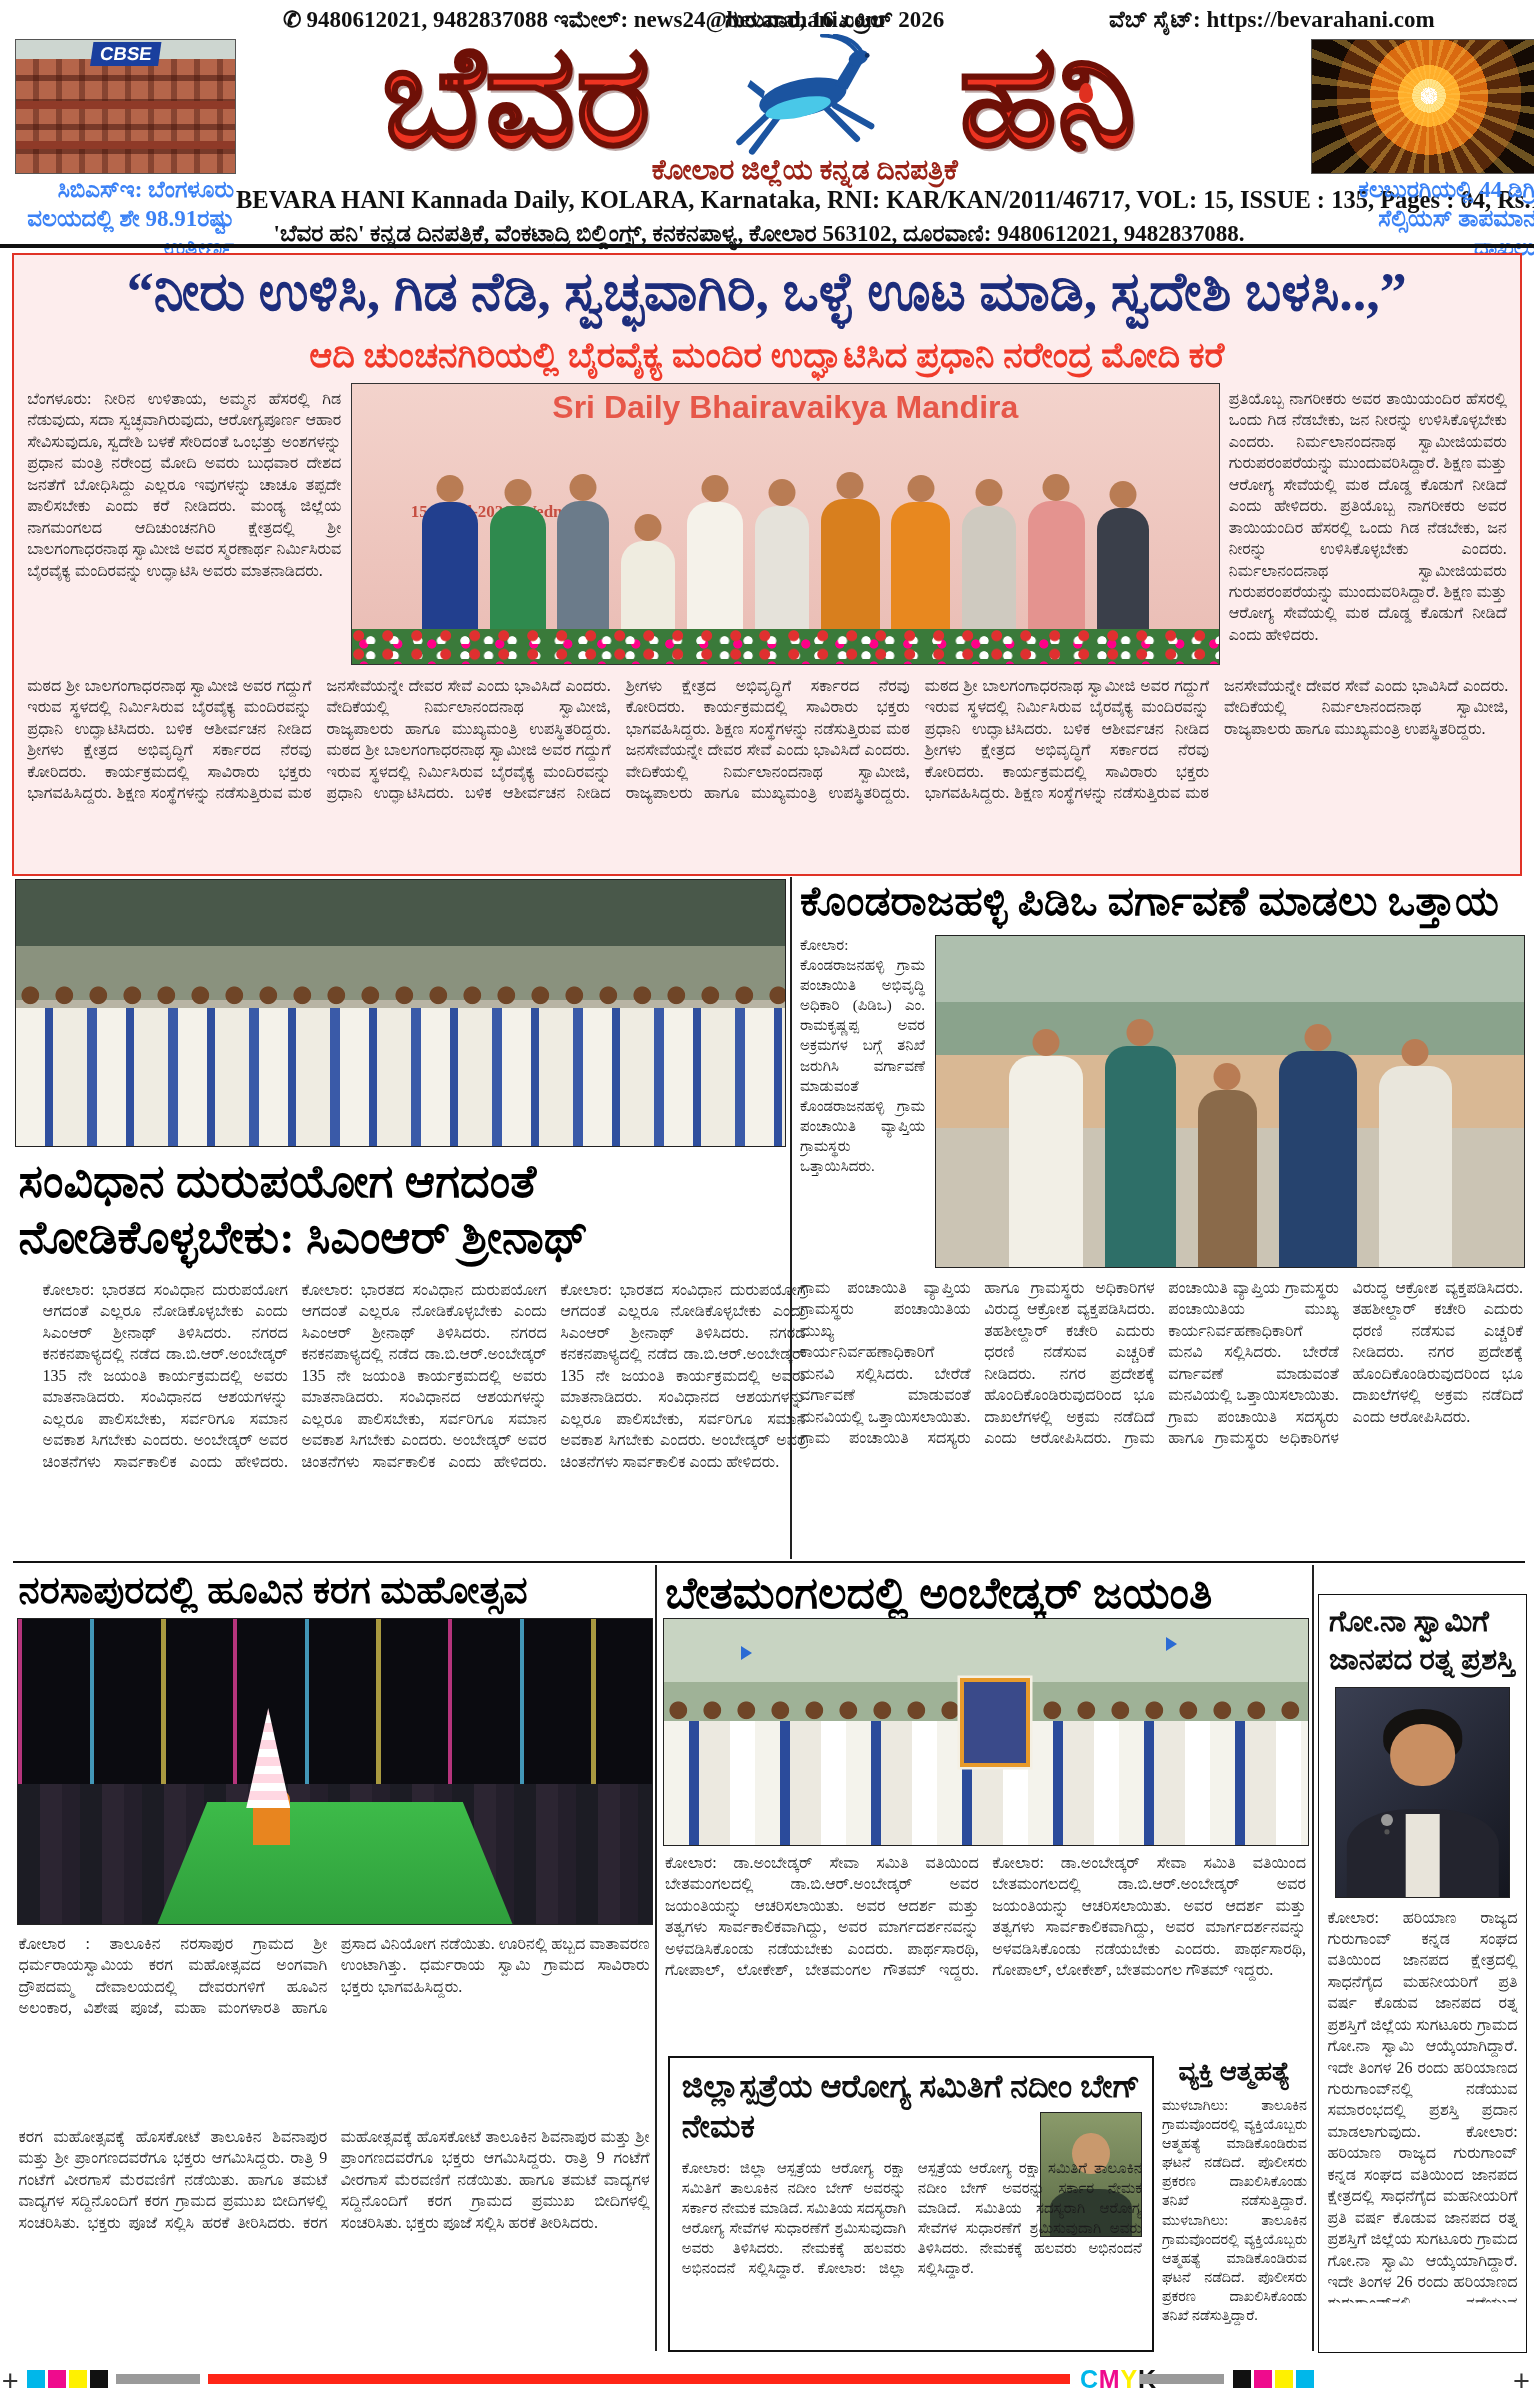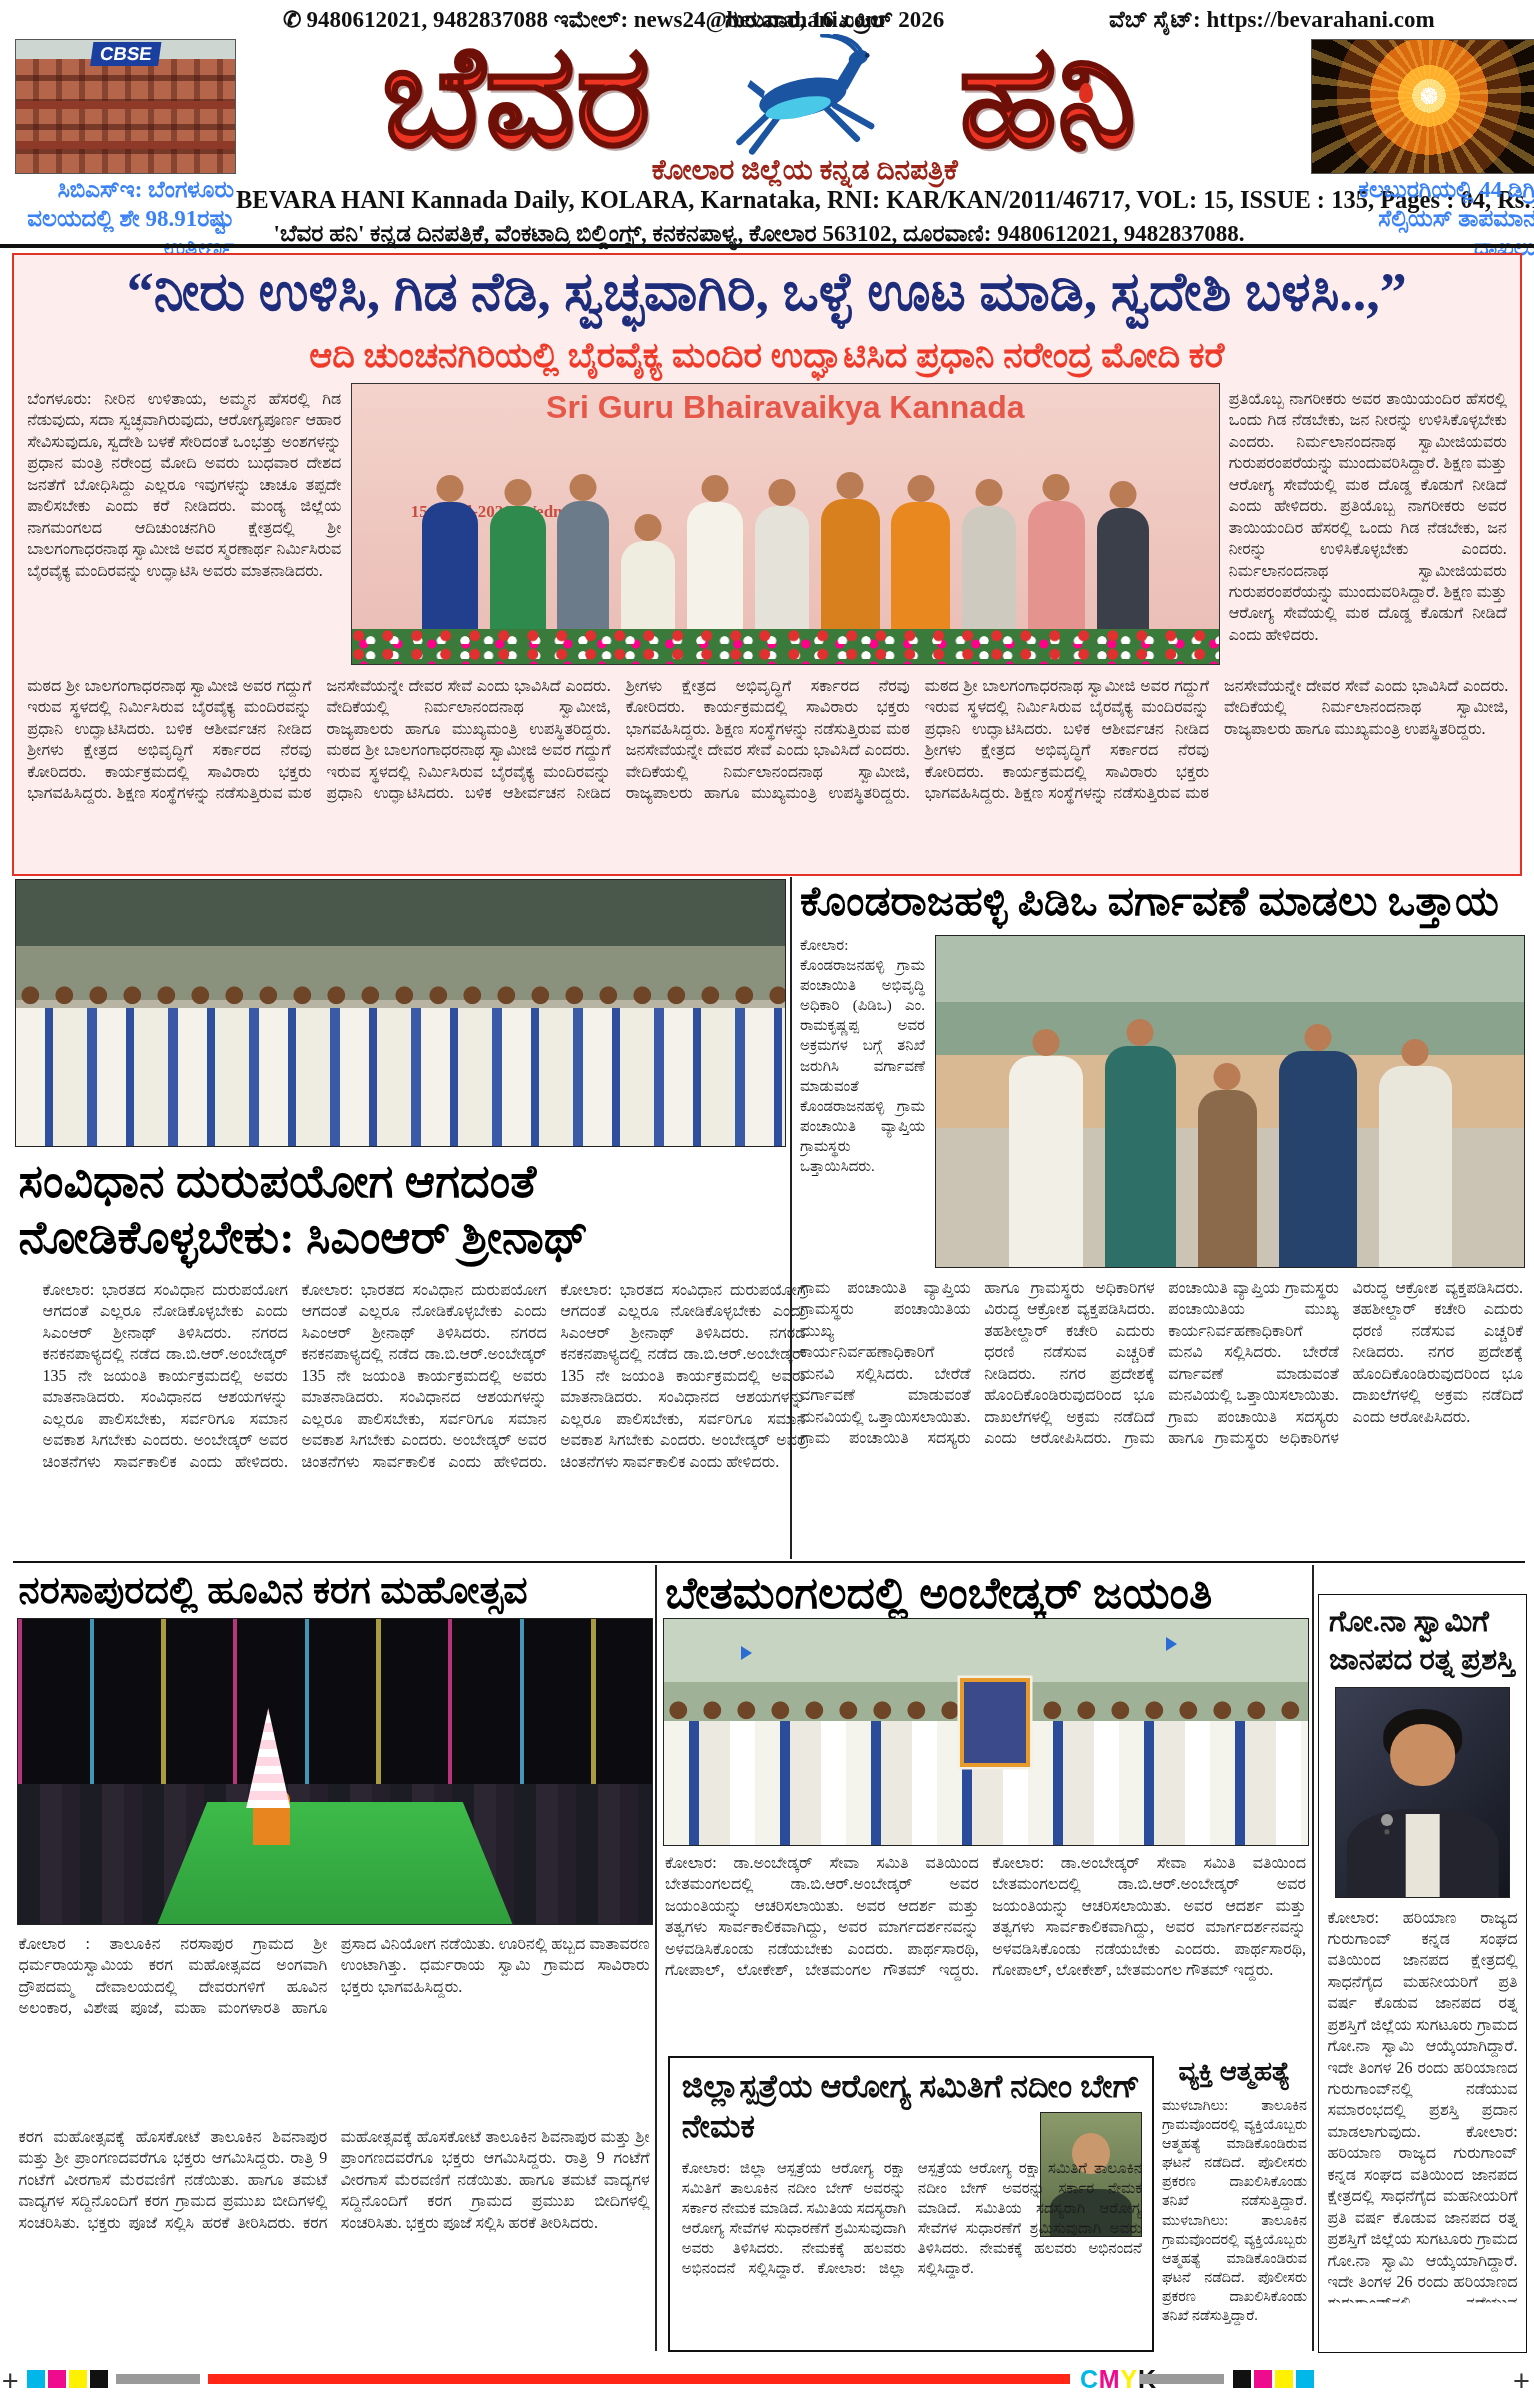--- a/index.html
+++ b/index.html
@@ -223,21 +223,21 @@
 
   <div class="hline" style="left:0;top:244px;width:1534px;height:4.2px"></div>
 
   <div class="abs lead-box">
     <div class="lead-head">“ನೀರು ಉಳಿಸಿ, ಗಿಡ ನೆಡಿ, ಸ್ವಚ್ಛವಾಗಿರಿ, ಒಳ್ಳೆ ಊಟ ಮಾಡಿ, ಸ್ವದೇಶಿ ಬಳಸಿ..,”</div>
     <div class="lead-sub">ಆದಿ ಚುಂಚನಗಿರಿಯಲ್ಲಿ ಬೈರವೈಕ್ಯ ಮಂದಿರ ಉದ್ಘಾಟಿಸಿದ ಪ್ರಧಾನಿ ನರೇಂದ್ರ ಮೋದಿ ಕರೆ</div>
 
     <div class="lead-colL bodytext">ಬೆಂಗಳೂರು: ನೀರಿನ ಉಳಿತಾಯ, ಅಮ್ಮನ ಹೆಸರಲ್ಲಿ ಗಿಡ ನೆಡುವುದು, ಸದಾ ಸ್ವಚ್ಛವಾಗಿರುವುದು, ಆರೋಗ್ಯಪೂರ್ಣ ಆಹಾರ ಸೇವಿಸುವುದೂ, ಸ್ವದೇಶಿ ಬಳಕೆ ಸೇರಿದಂತೆ ಒಂಭತ್ತು ಅಂಶಗಳನ್ನು ಪ್ರಧಾನ ಮಂತ್ರಿ ನರೇಂದ್ರ ಮೋದಿ ಅವರು ಬುಧವಾರ ದೇಶದ ಜನತೆಗೆ ಬೋಧಿಸಿದ್ದು ಎಲ್ಲರೂ ಇವುಗಳನ್ನು ಚಾಚೂ ತಪ್ಪದೇ ಪಾಲಿಸಬೇಕು ಎಂದು ಕರೆ ನೀಡಿದರು. ಮಂಡ್ಯ ಜಿಲ್ಲೆಯ ನಾಗಮಂಗಲದ ಆದಿಚುಂಚನಗಿರಿ ಕ್ಷೇತ್ರದಲ್ಲಿ ಶ್ರೀ ಬಾಲಗಂಗಾಧರನಾಥ ಸ್ವಾಮೀಜಿ ಅವರ ಸ್ಮರಣಾರ್ಥ ನಿರ್ಮಿಸಿರುವ ಬೈರವೈಕ್ಯ ಮಂದಿರವನ್ನು ಉದ್ಘಾಟಿಸಿ ಅವರು ಮಾತನಾಡಿದರು.</div>
 
     <div class="lead-photo">
-      <div class="lp-banner">Sri Guru Bhairavaikya Kannada</div>
+      <div class="lp-banner">Sri Daily Bhairavaikya Mandira</div>
       <div class="lp-date">15-April-2026, Wednesday</div>
       <div class="lp-people">
         <span class="person" style="width:56px;height:127px;background:#223f8e"></span>
         <span class="person" style="width:56px;height:123px;background:#2f8a4e"></span>
         <span class="person" style="width:52px;height:128px;background:#6b7b8a"></span>
         <span class="person" style="width:54px;height:88px;background:#efece0"></span>
         <span class="person" style="width:56px;height:127px;background:#f5f2ea"></span>
         <span class="person" style="width:54px;height:123px;background:#e5e2da"></span>
         <span class="person" style="width:59px;height:130px;background:#d87f1e"></span>
         <span class="person" style="width:59px;height:127px;background:#e8881f"></span>

